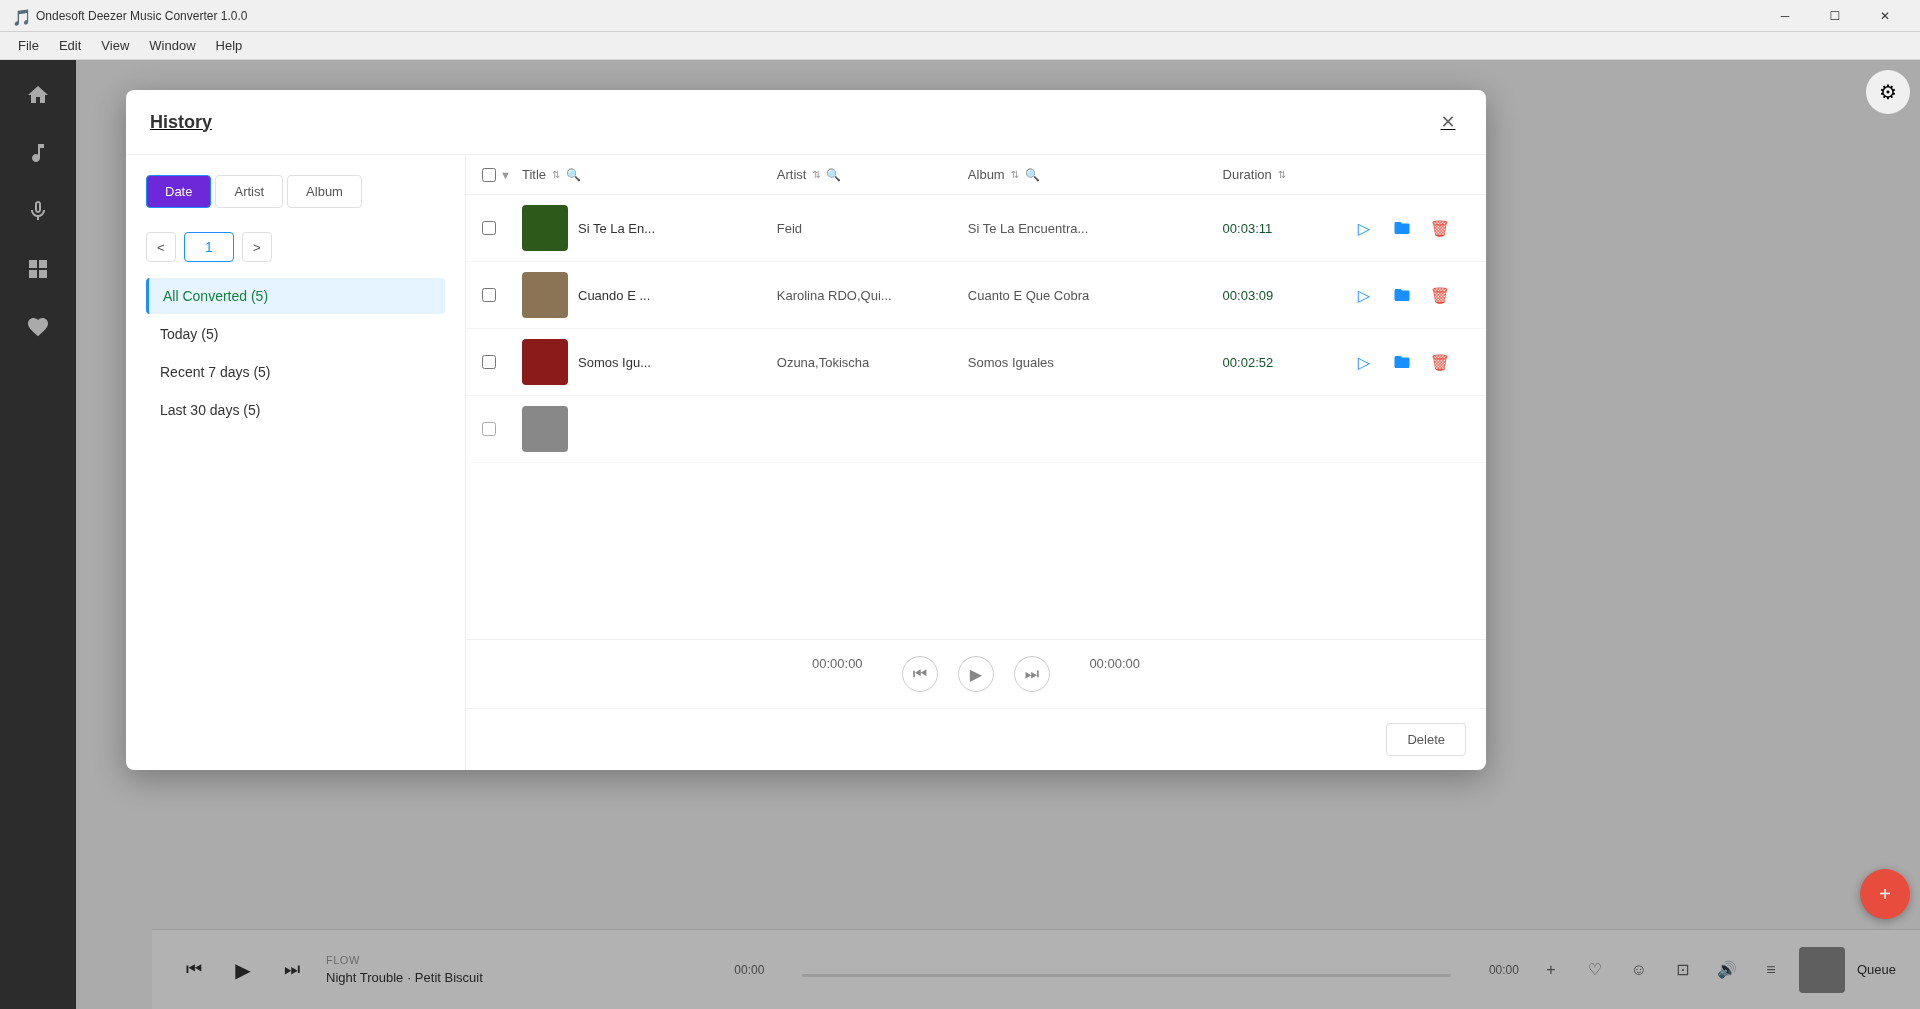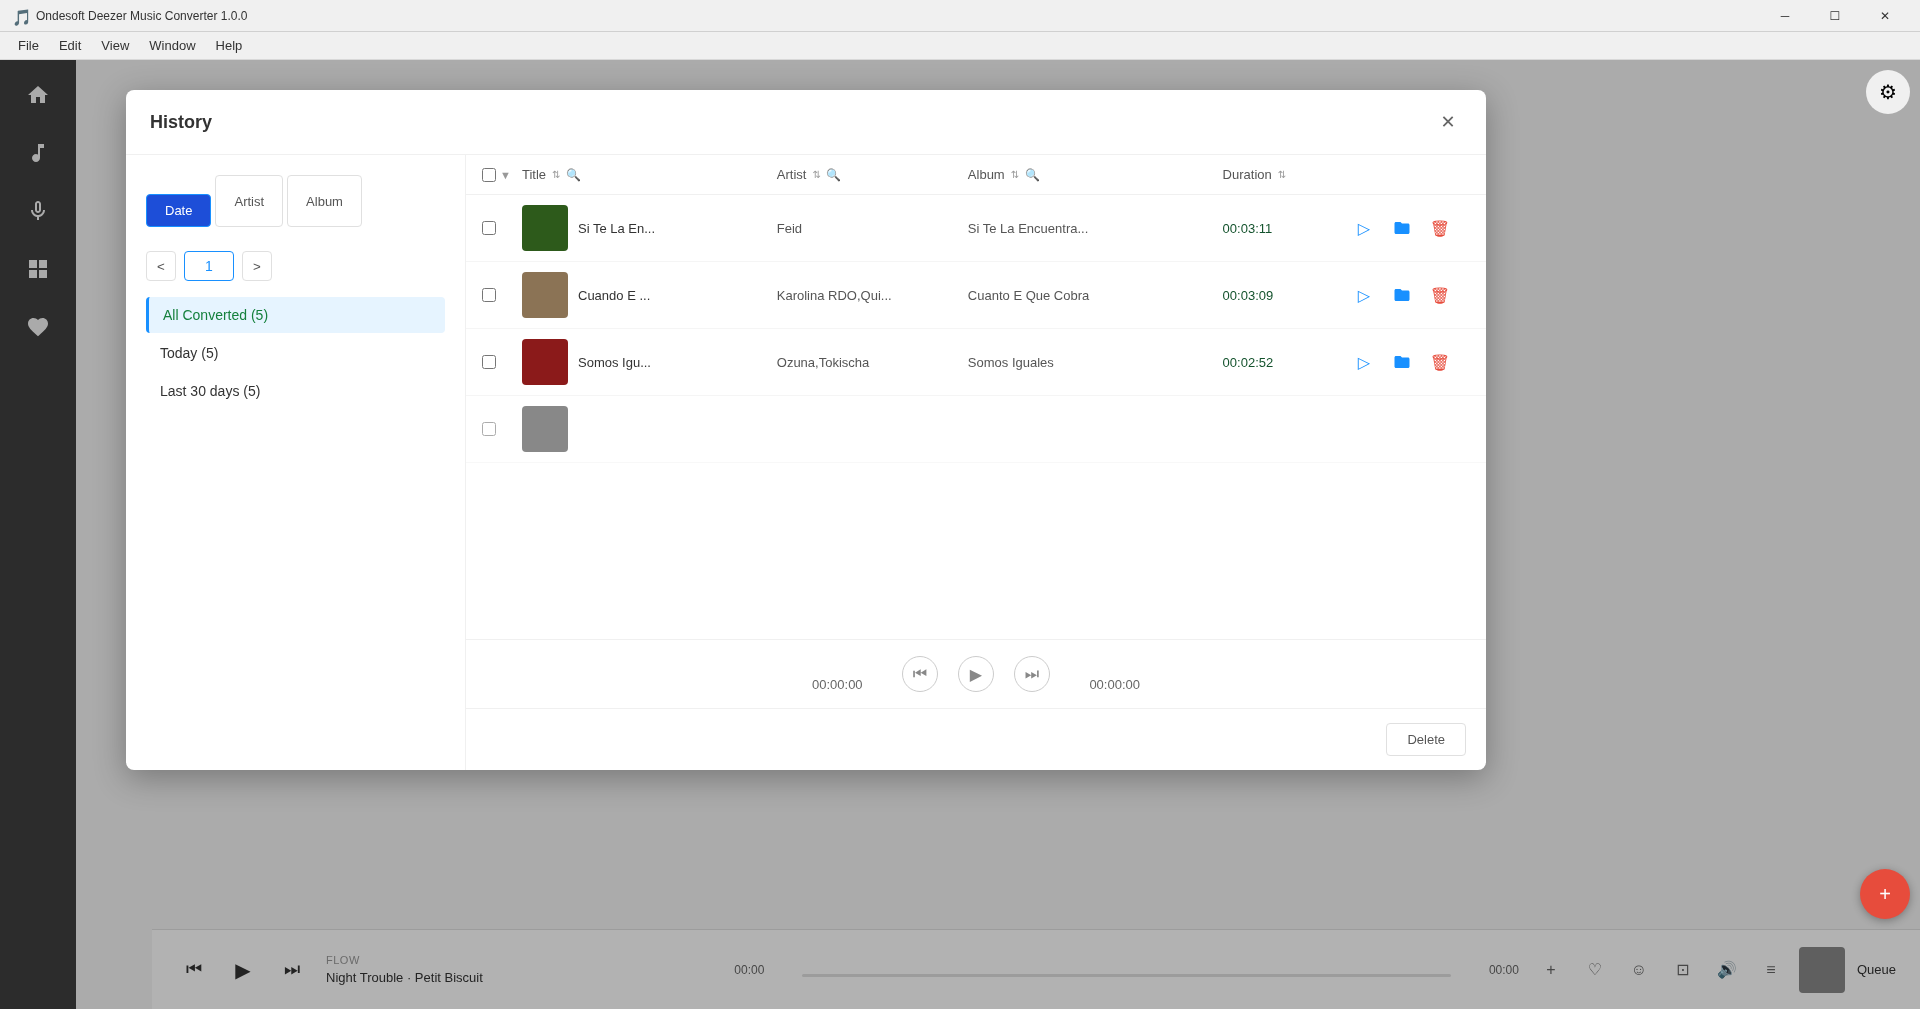--- a/index.html
+++ b/index.html
@@ -134,20 +134,21 @@
       top: 30px;
       left: 50px;
     }
 
     .modal-header {
       display: flex;
       align-items: center;
       justify-content: space-between;
       padding: 18px 24px;
       border-bottom: 1px solid #f0f0f0;
+      text-decoration: underline;
     }
     .modal-title {
       font-size: 18px;
       font-weight: 600;
       color: #333;
     }
     .modal-close {
       width: 28px;
       height: 28px;
       border: none;
@@ -184,24 +185,23 @@
     .filter-tab {
       padding: 8px 18px;
       border: 1px solid #e0e0e0;
       border-radius: 4px;
       background: white;
       cursor: pointer;
       font-size: 13px;
       color: #555;
     }
     .filter-tab.active {
-      background: #1d4ed8;
+      background: #6d28d9;
       border-color: #1890ff;
       color: white;
-      margin-top: 19px;
     }
 
     .date-nav {
       display: flex;
       align-items: center;
       gap: 8px;
     }
     .date-nav-btn {
       width: 30px;
       height: 30px;
@@ -538,21 +538,21 @@
       background: white;
       color: #555;
       cursor: pointer;
       font-size: 13px;
     }
 
     
     .modal-player {
       padding: 16px 20px;
       display: flex;
-      align-items: flex-end;
+      align-items: flex-start;
       justify-content: center;
       gap: 20px;
       border-top: 1px solid #f0f0f0;
     }
     .modal-player-time {
       font-size: 13px;
       color: #666;
       min-width: 70px;
     }
     .modal-player-btn {
@@ -700,20 +700,23 @@
             </div>
 
             <div class="filter-list">
               <div class="filter-item active">
                 <span>All Converted (5)</span>
               </div>
               <div class="filter-item">
                 <span>Today (5)</span>
               </div>
               <div class="filter-item">
+                <span>Recent 7 days (5)</span>
+              </div>
+              <div class="filter-item">
                 <span>Last 30 days (5)</span>
               </div>
             </div>
 
           </div>
 
           <div class="right-panel">
 
             <div class="table-header">
               <div class="th-check">

